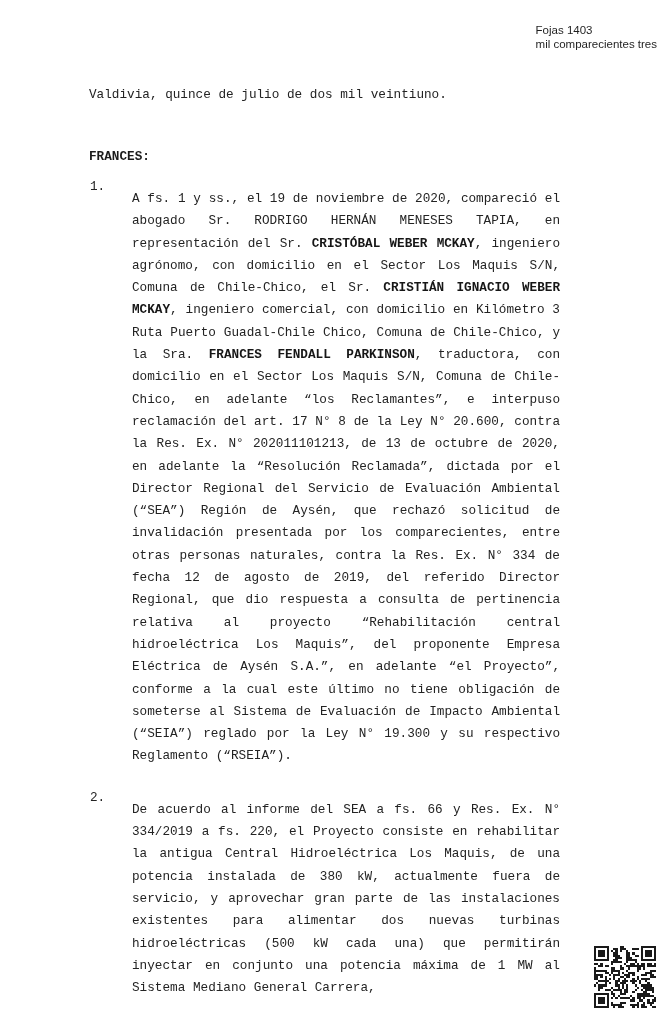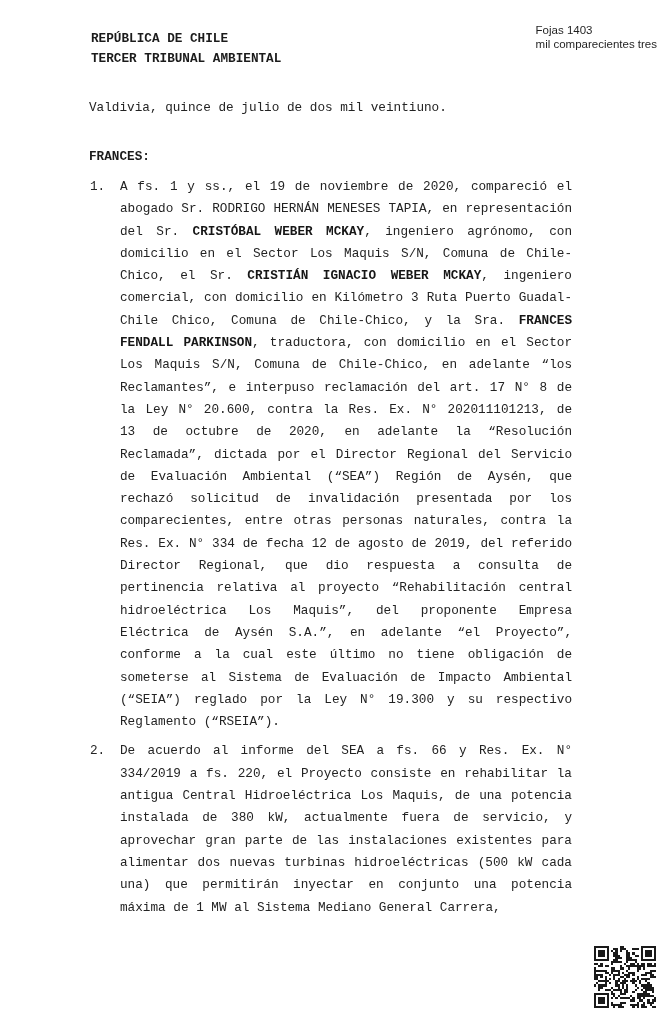--- a/index.html
+++ b/index.html
@@ -18,50 +18,46 @@
     font-weight:bold;line-height:19.5px;color:#1b1b1b;
     white-space:nowrap;
   }
   .fojas{
     position:absolute;right:13px;top:24px;
     font-family:"Liberation Sans","DejaVu Sans",sans-serif;
     font-size:11.5px;line-height:13.5px;color:#1f1f1f;
     white-space:nowrap;
   }
   .dateline{
-    position:absolute;left:89px;top:84px;white-space:nowrap;margin-top:13px;
+    position:absolute;left:89px;top:84px;white-space:nowrap;
   }
   .section-title{
     position:absolute;left:89px;top:146px;
     font-weight:bold;color:#1b1b1b;white-space:nowrap;
   }
   .items{
     position:absolute;left:90px;top:176px;width:482px;
   }
   .item{display:flex;align-items:flex-start;margin:0 0 7px 0;}
   .num{flex:0 0 30px;width:30px;}
   .para{
-    margin:0;width:452px;
+    margin:12px;width:452px;
     text-align:justify;
   }
   .para .b{font-weight:bold;color:#161616;}
   .qr{
     position:absolute;left:594px;top:946px;width:62px;height:62px;
   }
   .qr svg{display:block;width:100%;height:100%;}
 </style>
 </head>
 <body>
 
 <div class="page">
 
-  <div class="letterhead">
-    <div>REPÚBLICA DE CHILE</div>
-    <div>TERCER TRIBUNAL AMBIENTAL</div>
-  </div>
 
   <div class="fojas">
     <div>Fojas 1403</div>
     <div>mil comparecientes tres</div>
   </div>
 
   <div class="dateline">Valdivia, quince de julio de dos mil veintiuno.</div>
 
   <div class="section-title">FRANCES:</div>
 

